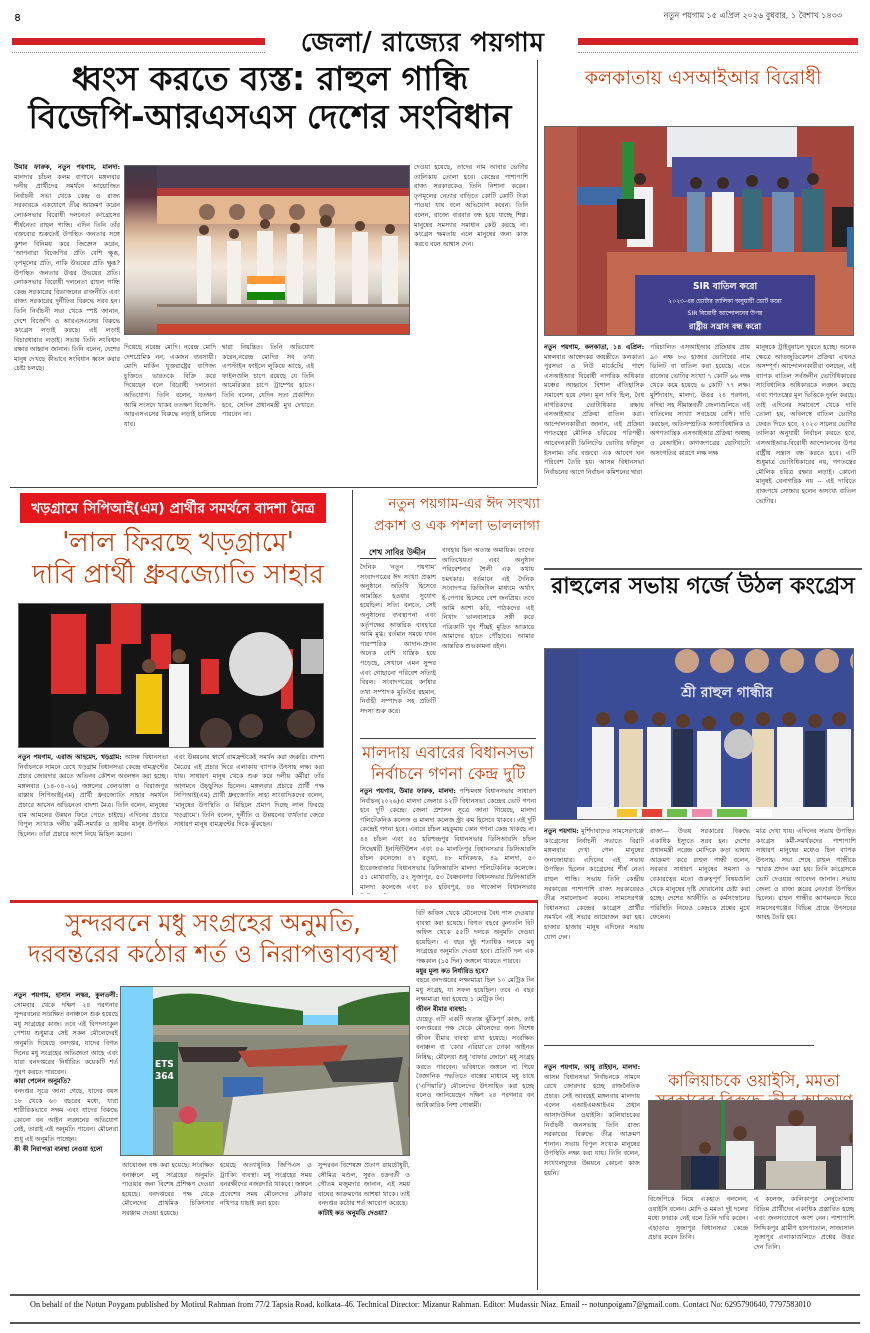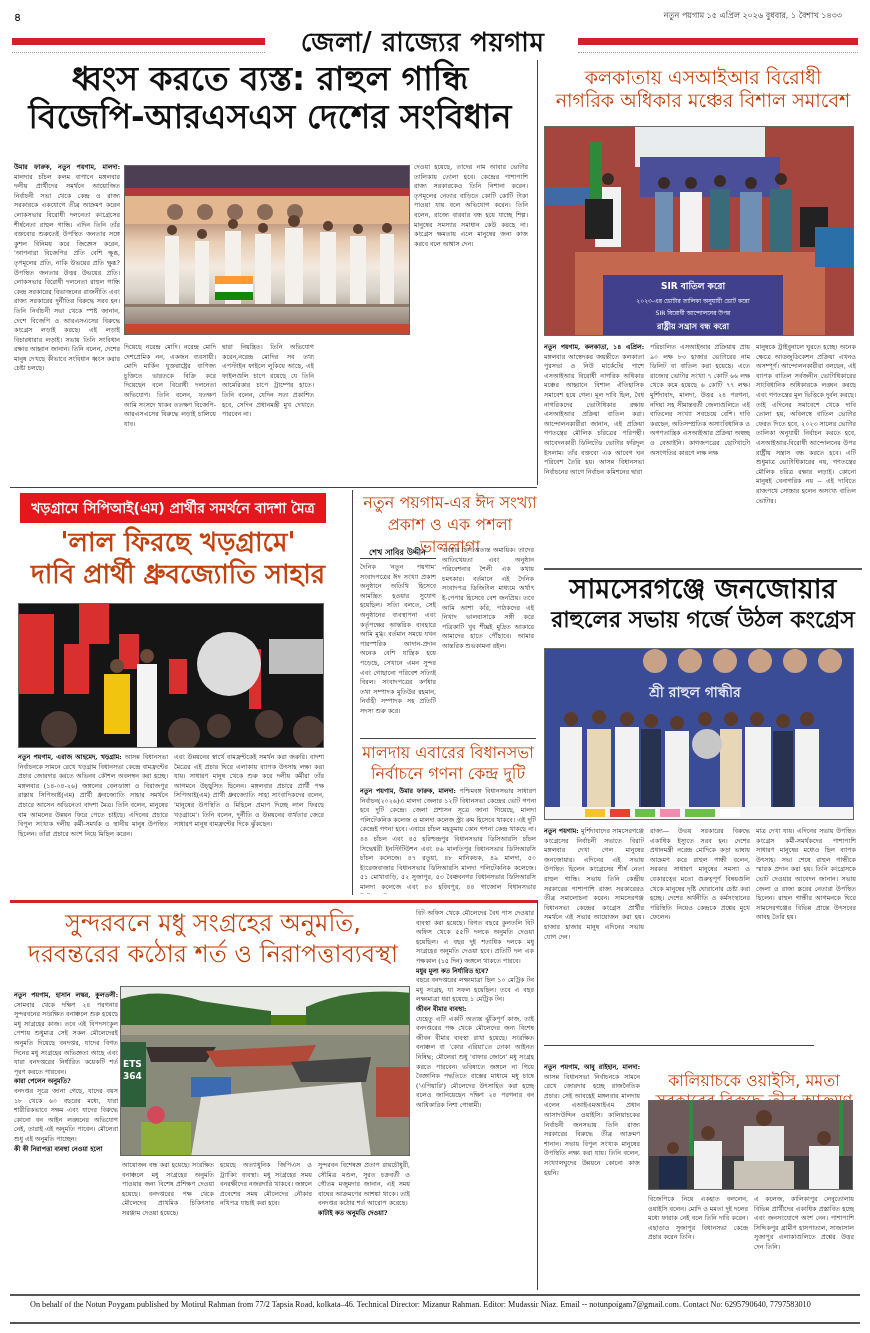--- a/index.html
+++ b/index.html
@@ -15,21 +15,21 @@
   .hdr-dots-l { left: 12px; width: 253px; }
   .hdr-dots-r { left: 578px; width: 280px; }
   .hdr-title { left: 270px; top: 22px; width: 305px; text-align: center; font-size: 26px; font-weight: bold; font-family: "DejaVu Sans", sans-serif; letter-spacing: 0.5px; }
 
   .headline { font-family: "DejaVu Sans", sans-serif; font-weight: bold; text-align: center; line-height: 1.15; color: #111; }
   .headline-light { font-family: "DejaVu Sans", sans-serif; text-align: center; line-height: 1.2; color: #c2410c; }
 
   .body-col { font-size: 6.3px; line-height: 9.6px; text-align: justify; color: #222; overflow: hidden; }
   .body-col b { color: #000; }
 
-  .photo { overflow: hidden; border: 1px solid #666; }
+  .photo { overflow: hidden; border: 1px solid #666; padding-left: 32px; }
   .rule-h { height: 0; border-top: 1px solid #444; }
   .rule-h-thick { height: 0; border-top: 2px solid #555; }
   .rule-v { width: 0; border-left: 1px solid #444; }
   .red-line { height: 3px; background: #d42127; }
 
   .kicker { background: #e4171c; color: #fff; font-family: "DejaVu Sans", sans-serif; font-size: 14px; font-weight: bold; text-align: center; line-height: 30px; }
   .footer { font-size: 8.2px; font-family: "Liberation Serif", serif; color: #111; }
 </style>
 </head>
 <body>
@@ -88,21 +88,20 @@
   </svg>
 </div>
 <div class="abs body-col" style="left:124px; top:342px; width:92px; height:142px;">দিয়েছে নরেন্দ্র মোদি। নরেন্দ্র মোদি দেশপ্রেমিক নন, একজন ব্যবসায়ী। মোদি মার্কিন যুক্তরাষ্ট্রের বাণিজ্য চুক্তিতে ভারতকে বিক্রি করে দিয়েছেন বলে বিরোধী দলনেতা অভিযোগ। তিনি বলেন, যতক্ষণ আমি সংসদে থাকব ততক্ষণ বিজেপি-আরএসএসের বিরুদ্ধে লড়াই চালিয়ে যাব।</div>
 <div class="abs body-col" style="left:222px; top:342px; width:92px; height:142px;">দ্বারা নিয়ন্ত্রিত। তিনি অভিযোগ করেন,নরেন্দ্র মোদির সব তথ্য এপস্টাইন ফাইলে লুকিয়ে আছে, এই ফাইলগুলি চাপে রয়েছে যে তিনি আমেরিকার চাপে ট্রাম্পের হাতে। তিনি বলেন, যেদিন সত্য প্রকাশিত হবে, সেদিন প্রধানমন্ত্রী মুখ দেখাতে পারবেন না।</div>
 <div class="abs body-col" style="left:414px; top:162px; width:114px; height:322px;">দেওয়া হয়েছে, তাদের নাম আবার ভোটার তালিকায় তোলা হবে। কেন্দ্রের পাশাপাশি রাজ্য সরকারকেও তিনি নিশানা করেন। তৃণমূলের নেতার বাড়িতে কোটি কোটি টাকা পাওয়া যায় বলে অভিযোগ করেন। তিনি বলেন, রাজ্যে বারবার বন্ধ হয়ে যাচ্ছে শিল্প। মানুষের সমস্যার সমাধান কেউ করছে না। কংগ্রেস ক্ষমতায় এলে মানুষের জন্য কাজ করবে বলে আশ্বাস দেন।</div>
 
 <div class="abs rule-v" style="left:537px; top:60px; height:425px;"></div>
 
 <div class="abs headline-light" style="left:544px; top:66px; width:318px; font-size:19px;">
   <div>কলকাতায় এসআইআর বিরোধী</div>
-  <div>নাগরিক অধিকার মঞ্চের বিশাল সমাবেশ</div>
 </div>
 <div class="abs photo" style="left:544px; top:126px; width:310px; height:210px; background:#b75b4a;">
   <svg width="310" height="210" viewBox="0 0 310 210">
     <rect x="0" y="0" width="310" height="210" fill="#a4463d"></rect>
     <rect x="90" y="0" width="130" height="40" fill="#e9ecef"></rect>
     <rect x="95" y="30" width="140" height="40" fill="#4b4f9a"></rect>
     <rect x="0" y="60" width="70" height="18" fill="#3f6aa6"></rect>
     <g fill="#f2f2f2">
         <rect x="50" y="60" width="26" height="60"></rect>
         <rect x="135" y="65" width="22" height="60"></rect>
@@ -138,21 +137,21 @@
 <div class="abs body-col" style="left:544px; top:342px; width:100px; height:164px;">
   <b>নতুন পয়গাম, কলকাতা, ১৪ এপ্রিল:</b>
   <span>মঙ্গলবার আম্বেদকর জয়ন্তীতে কলকাতা পুরসভা ও নিউ মার্কেটের পাশে এসআইআর বিরোধী নাগরিক অধিকার মঞ্চের আহ্বানে বিশাল ঐতিহাসিক সমাবেশ হয়ে গেল। মূল দাবি ছিল, বৈধ নাগরিকদের ভোটাধিকার রক্ষায় এসআইআর প্রক্রিয়া বাতিল করা। আন্দোলনকারীরা জানান, এই প্রক্রিয়া গণতন্ত্রের মৌলিক চরিত্রের পরিপন্থী। আবেদনকারী ডিলিটেড ভোটার ফরিদুল ইসলাম। তাঁর বক্তব্যে এক আবেগ ঘন পরিবেশ তৈরি হয়। আসন্ন বিধানসভা নির্বাচনের আগে নির্বাচন কমিশনের দ্বারা</span>
 </div>
 <div class="abs body-col" style="left:650px; top:342px; width:100px; height:164px;">পরিচালিত এসআইআর প্রক্রিয়ায় প্রায় ৯০ লক্ষ ৮৩ হাজার ভোটারের নাম ডিলিট বা বাতিল করা হয়েছে। এতে রাজ্যের ভোটার সংখ্যা ৭ কোটি ৬৬ লক্ষ থেকে কমে হয়েছে ৬ কোটি ৭৭ লক্ষ। মুর্শিদাবাদ, মালদা, উত্তর ২৪ পরগনা, নদিয়া সহ সীমান্তবর্তী জেলাগুলিতে এই বাতিলের সংখ্যা সবচেয়ে বেশি। দাবি করছেন, অতিসম্প্রতিক অসাংবিধানিক ও অগণতান্ত্রিক এসআইআর প্রক্রিয়া অস্বচ্ছ ও বেআইনি। কাগজপত্রের ছোটখাটো অসংগতির কারণে লক্ষ লক্ষ</div>
 <div class="abs body-col" style="left:756px; top:342px; width:100px; height:164px;">মানুষকে ট্রাইবুনালে ঘুরতে হচ্ছে। অনেক ক্ষেত্রে আডজুডিকেশন প্রক্রিয়া এখনও অসম্পূর্ণ। আন্দোলনকারীরা বলছেন, এই ব্যাপক বাতিল সর্বজনীন ভোটাধিকারের সাংবিধানিক অধিকারকে লঙ্ঘন করছে এবং গণতন্ত্রের মূল ভিত্তিকে দুর্বল করছে। তাই এদিনের সমাবেশে থেকে দাবি তোলা হয়, অবিলম্বে বাতিল ভোটার ফেরত দিতে হবে, ২০২৩ সালের ভোটার তালিকা অনুযায়ী নির্বাচন করতে হবে, এসআইআর-বিরোধী আন্দোলনের উপর রাষ্ট্রীয় সন্ত্রাস বন্ধ করতে হবে। এটি শুধুমাত্র ভোটাধিকারের নয়, গণতন্ত্রের মৌলিক চরিত্র রক্ষার লড়াই। কোনো মানুষই বেনাগরিক নয় -- এই দাবিতে রাজপথে সোচ্চার হলেন অসংখ্য বাতিল ভোটার।</div>
 
 <div class="abs rule-h" style="left:10px; top:487px; width:527px;"></div>
 
 <div class="abs kicker" style="left:20px; top:493px; width:306px; height:30px;">খড়গ্রামে সিপিআই(এম) প্রার্থীর সমর্থনে বাদশা মৈত্র</div>
-<div class="abs headline-light" style="left:10px; top:526px; width:336px; font-size:26px; line-height:32px;font-weight:bold;">
+<div class="abs headline-light" style="left:10px; top:526px; width:336px; font-size:26px; line-height:32px;">
   <div>'লাল ফিরছে খড়গ্রামে'</div>
   <div>দাবি প্রার্থী ধ্রুবজ্যোতি সাহার</div>
 </div>
 <div class="abs photo" style="left:18px; top:603px; width:306px; height:145px; background:#111;">
   <svg width="306" height="145" viewBox="0 0 306 145">
     <rect width="306" height="145" fill="#151515"></rect>
     <g fill="#d9302f">
       <rect x="0" y="10" width="35" height="80"></rect>
         <rect x="60" y="0" width="30" height="40"></rect>
         <rect x="45" y="40" width="25" height="50"></rect>
@@ -176,21 +175,21 @@
   </svg>
 </div>
 <div class="abs body-col" style="left:18px; top:752px; width:150px; height:142px;">
   <b>নতুন পয়গাম, এরাজ আহমেদ, খড়গ্রাম:</b>
   <span>আসন্ন বিধানসভা নির্বাচনকে সামনে রেখে খড়গ্রাম বিধানসভা কেন্দ্রে বামফ্রন্টের প্রচার জোরদার করতে অভিনব কৌশল অবলম্বন করা হচ্ছে। মঙ্গলবার (১৪-০৪-২৬) জঙ্গলের বেলডাঙ্গা ও বিরাজপুর রাস্তায় সিপিআই(এম) প্রার্থী ধ্রুবজ্যোতি সাহার সমর্থনে প্রচারে আসেন অভিনেতা বাদশা মৈত্র। তিনি বলেন, মানুষের বাম আমলের উন্নয়ন ফিরে পেতে চাইছে। এদিনের প্রচারে বিপুল সংখ্যক দলীয় কর্মী-সমর্থক ও স্থানীয় মানুষ উপস্থিত ছিলেন। তাঁরা প্রচারে অংশ নিয়ে মিছিল করেন।</span>
 </div>
 <div class="abs body-col" style="left:174px; top:752px; width:150px; height:142px;">এবং উন্নয়নের স্বার্থে বামফ্রন্টকেই সমর্থন করা জরুরি। বাদশা মৈত্রের এই প্রচার ঘিরে এলাকায় ব্যাপক উৎসাহ লক্ষ্য করা যায়। সাধারণ মানুষ থেকে শুরু করে দলীয় কর্মীরা তাঁর আগমনে উচ্ছ্বসিত ছিলেন। মঙ্গলবার প্রচারে প্রার্থী পক্ষ সিপিআই(এম) প্রার্থী ধ্রুবজ্যোতি সাহা সাংবাদিকদের বলেন, 'মানুষের উপস্থিতি ও মিছিলে প্রমাণ দিচ্ছে লাল ফিরছে খড়গ্রামে'। তিনি বলেন, দুর্নীতি ও উন্নয়নের ব্যর্থতার জেরে সাধারণ মানুষ বামফ্রন্টের দিকে ঝুঁকছেন।</div>
 
 <div class="abs rule-v" style="left:352px; top:490px; height:405px;"></div>
 
-<div class="abs headline-light" style="left:360px; top:492px; width:180px; font-size:16px; line-height:22px;">
+<div class="abs headline-light" style="left:360px; top:492px; width:180px; font-size:14px; line-height:22px;text-align:right;">
   <div>নতুন পয়গাম-এর ঈদ সংখ্যা</div>
   <div>প্রকাশ ও এক পশলা ভাললাগা</div>
 </div>
 <div class="abs" style="left:360px; top:546px; width:75px; font-size:8px; font-weight:bold; text-align:center;">শেখ সাবির উদ্দীন</div>
 <div class="abs rule-h" style="left:360px; top:558px; width:76px;"></div>
 <div class="abs body-col" style="left:360px; top:562px; width:76px; height:172px;">দৈনিক 'নতুন পয়গাম' সংবাদপত্রের ঈদ সংখ্যা প্রকাশ অনুষ্ঠানে অতিথি হিসেবে আমন্ত্রিত হওয়ার সুযোগ হয়েছিল। সত্যি বলতে, সেই অনুষ্ঠানের ব্যবস্থাপনা এবং কর্তৃপক্ষের আন্তরিক ব্যবহারে আমি মুগ্ধ। বর্তমান সময়ে যখন পারস্পরিক আদান-প্রদান অনেক বেশি যান্ত্রিক হয়ে পড়েছে, সেখানে এমন সুন্দর এবং গোছানো পরিবেশ সত্যিই বিরল। সংবাদপত্রের কর্ণধার তথা সম্পাদক মুতিউর রহমান, নির্বাহী সম্পাদক সহ প্রতিটি সদস্য শুরু করে।</div>
 <div class="abs body-col" style="left:442px; top:545px; width:92px; height:189px;">ব্যবহার ছিল অত্যন্ত অমায়িক। তাদের আতিথেয়তা এবং অনুষ্ঠান পরিবেশনার শৈলী এক কথায় চমৎকার। বর্তমানে এই দৈনিক সংবাদপত্র ডিজিটাল মাধ্যমে অর্থাৎ ই-পেপার হিসেবে বেশ জনপ্রিয়। তবে আমি আশা করি, পাঠকদের এই নিখাদ ভালবাসাকে সঙ্গী করে পত্রিকাটি খুব শীঘ্রই মুদ্রিত আকারে আমাদের হাতে পৌঁছাবে। আমার আন্তরিক শুভকামনা রইল।</div>
 
 <div class="abs rule-h" style="left:360px; top:738px; width:176px;"></div>
 
@@ -198,21 +197,20 @@
   <div>মালদায় এবারের বিধানসভা</div>
   <div>নির্বাচনে গণনা কেন্দ্র দুটি</div>
 </div>
 <div class="abs body-col" style="left:360px; top:786px; width:176px; height:108px;">
   <b>নতুন পয়গাম, উমার ফারুক, মালদা:</b>
   <span>পশ্চিমবঙ্গ বিধানসভার সাধারণ নির্বাচন(২০২৬)এ মালদা জেলার ১২টি বিধানসভা কেন্দ্রের ভোট গণনা হবে দুটি কেন্দ্রে। জেলা প্রশাসন সূত্রে জানা গিয়েছে, মালদা পলিটেকনিক কলেজ ও মালদা কলেজ স্ট্রং রুম হিসেবে থাকবে। এই দুটি কেন্দ্রেই গণনা হবে। এবারে চাঁচল মহকুমায় কোন গণনা কেন্দ্র থাকছে না। ৪৪ চাঁচল এবং ৪৫ হরিশ্চন্দ্রপুর বিধানসভার ডিসিআরসি চাঁচল সিদ্ধেশ্বরী ইনস্টিটিউশন এবং ৪৬ মালতিপুর বিধানসভার ডিসিআরসি চাঁচল কলেজে। ৪৭ রতুয়া, ৪৮ মানিকচক, ৪৯ মালদা, ৫০ ইংরেজবাজার বিধানসভার ডিসিআরসি মালদা পলিটেকনিক কলেজে। ৫১ মোথাবাড়ি, ৫২ সুজাপুর, ৫৩ বৈষ্ণবনগর বিধানসভার ডিসিআরসি মালদা কলেজে এবং ৪৩ হবিবপুর, ৪৪ গাজোল বিধানসভার ডিসিআরসি মালদা কলেজে।</span>
 </div>
 
 <div class="abs rule-h-thick" style="left:544px; top:568px; width:318px;"></div>
 <div class="abs headline" style="left:544px; top:572px; width:318px; font-size:22px; line-height:28px;">
-  <div style="font-size:27px; line-height:34px;">সামসেরগঞ্জে জনজোয়ার</div>
   <div>রাহুলের সভায় গর্জে উঠল কংগ্রেস</div>
 </div>
 <div class="abs photo" style="left:544px; top:648px; width:310px; height:172px; background:#3b4a8a;">
   <svg width="310" height="172" viewBox="0 0 310 172">
     <rect width="310" height="172" fill="#3a4c96"></rect>
     <g fill="#c9a186">
         <circle cx="110" cy="12" r="12"></circle>
         <circle cx="145" cy="12" r="12"></circle>
         <circle cx="180" cy="12" r="12"></circle>
         <circle cx="215" cy="12" r="12"></circle>
@@ -272,21 +270,21 @@
   <div>সুন্দরবনে মধু সংগ্রহের অনুমতি,</div>
   <div>দরবন্তরের কঠোর শর্ত ও নিরাপত্তাব্যবস্থা</div>
 </div>
 <div class="abs body-col" style="left:14px; top:990px; width:104px; height:300px;">
   <b>নতুন পয়গাম, হাসান লস্কর, কুলতলী:</b>
   <span>সোমবার থেকে দক্ষিণ ২৪ পরগনার সুন্দরবনের সংরক্ষিত বনাঞ্চলে শুরু হয়েছে মধু সংগ্রহের কাজ। তবে এই বিপদসংকুল পেশায় শুধুমাত্র সেই সকল মৌলেদেরই অনুমতি দিয়েছে বনদপ্তর, যাদের বিগত দিনের মধু সংগ্রহের অভিজ্ঞতা আছে এবং যারা বনদপ্তরের নির্ধারিত কয়েকটি শর্ত পূরণ করতে পারবেন।</span><br>
   <b>কারা পেলেন অনুমতি?</b><br>
   <span>বনদপ্তর সূত্রে জানা গেছে, যাদের বয়স ১৮ থেকে ৬০ বছরের মধ্যে, যারা শারীরিকভাবে সক্ষম এবং যাদের বিরুদ্ধে কোনো বন আইন লঙ্ঘনের অভিযোগ নেই, তারাই এই অনুমতি পাবেন। মৌলেরা শুধু এই অনুমতি পাচ্ছেন।</span><br>
   <b>কী কী নিরাপত্তা ব্যবস্থা নেওয়া হলো</b>
 </div>
-<div class="abs photo" style="left:120px; top:986px; width:290px; height:170px; background:#4d7c0f;">
+<div class="abs photo" style="left:120px; top:986px; width:290px; height:170px; background:#7dd3fc;">
   <svg width="290" height="170" viewBox="0 0 290 170">
     <rect width="290" height="28" fill="#e9ece6"></rect>
     <path d="M0 12 Q40 0 80 14 Q120 20 150 24 L150 40 L0 40 Z" fill="#356a2e"></path>
     <path d="M185 20 Q230 0 290 6 L290 40 L185 40 Z" fill="#3a6e31"></path>
     <rect x="0" y="38" width="290" height="132" fill="#8a8a7a"></rect>
     <rect x="0" y="38" width="290" height="10" fill="#a4a08c"></rect>
     <path d="M25 60 L95 60 L85 75 L30 75 Z" fill="#3b3030"></path>
     <path d="M85 64 L195 58 L185 78 L95 80 Z" fill="#b24a3a"></path>
     <path d="M170 75 L250 70 L245 95 L180 95 Z" fill="#444"></path>
     <rect x="70" y="90" width="40" height="20" fill="#3d6bb3"></rect>

